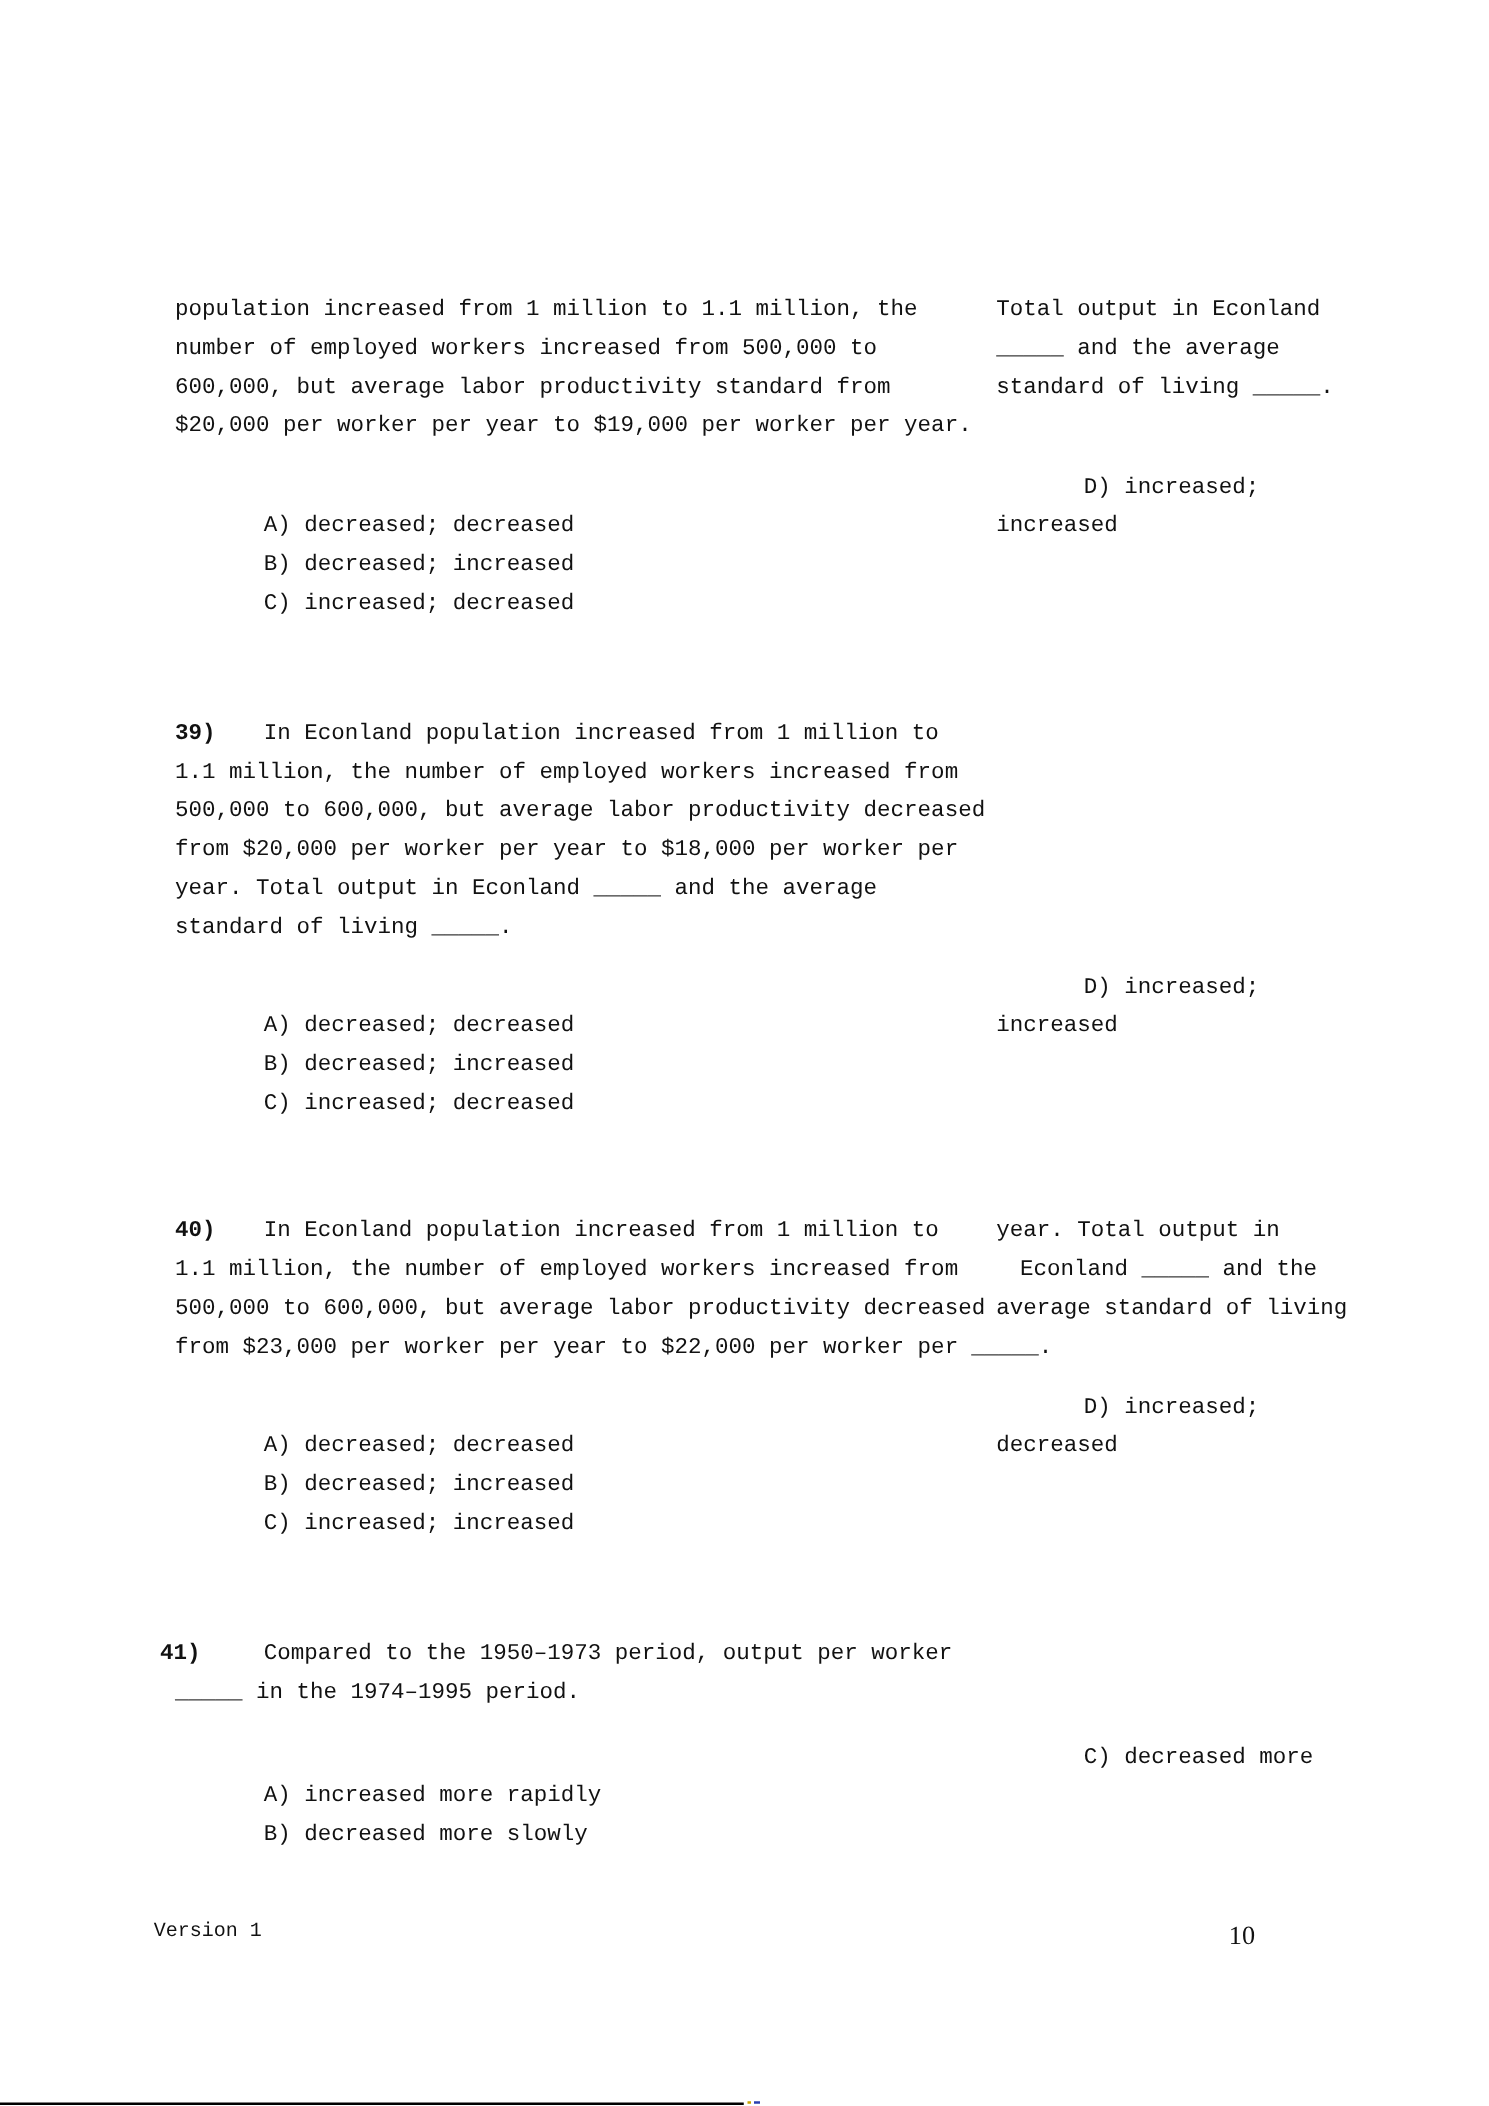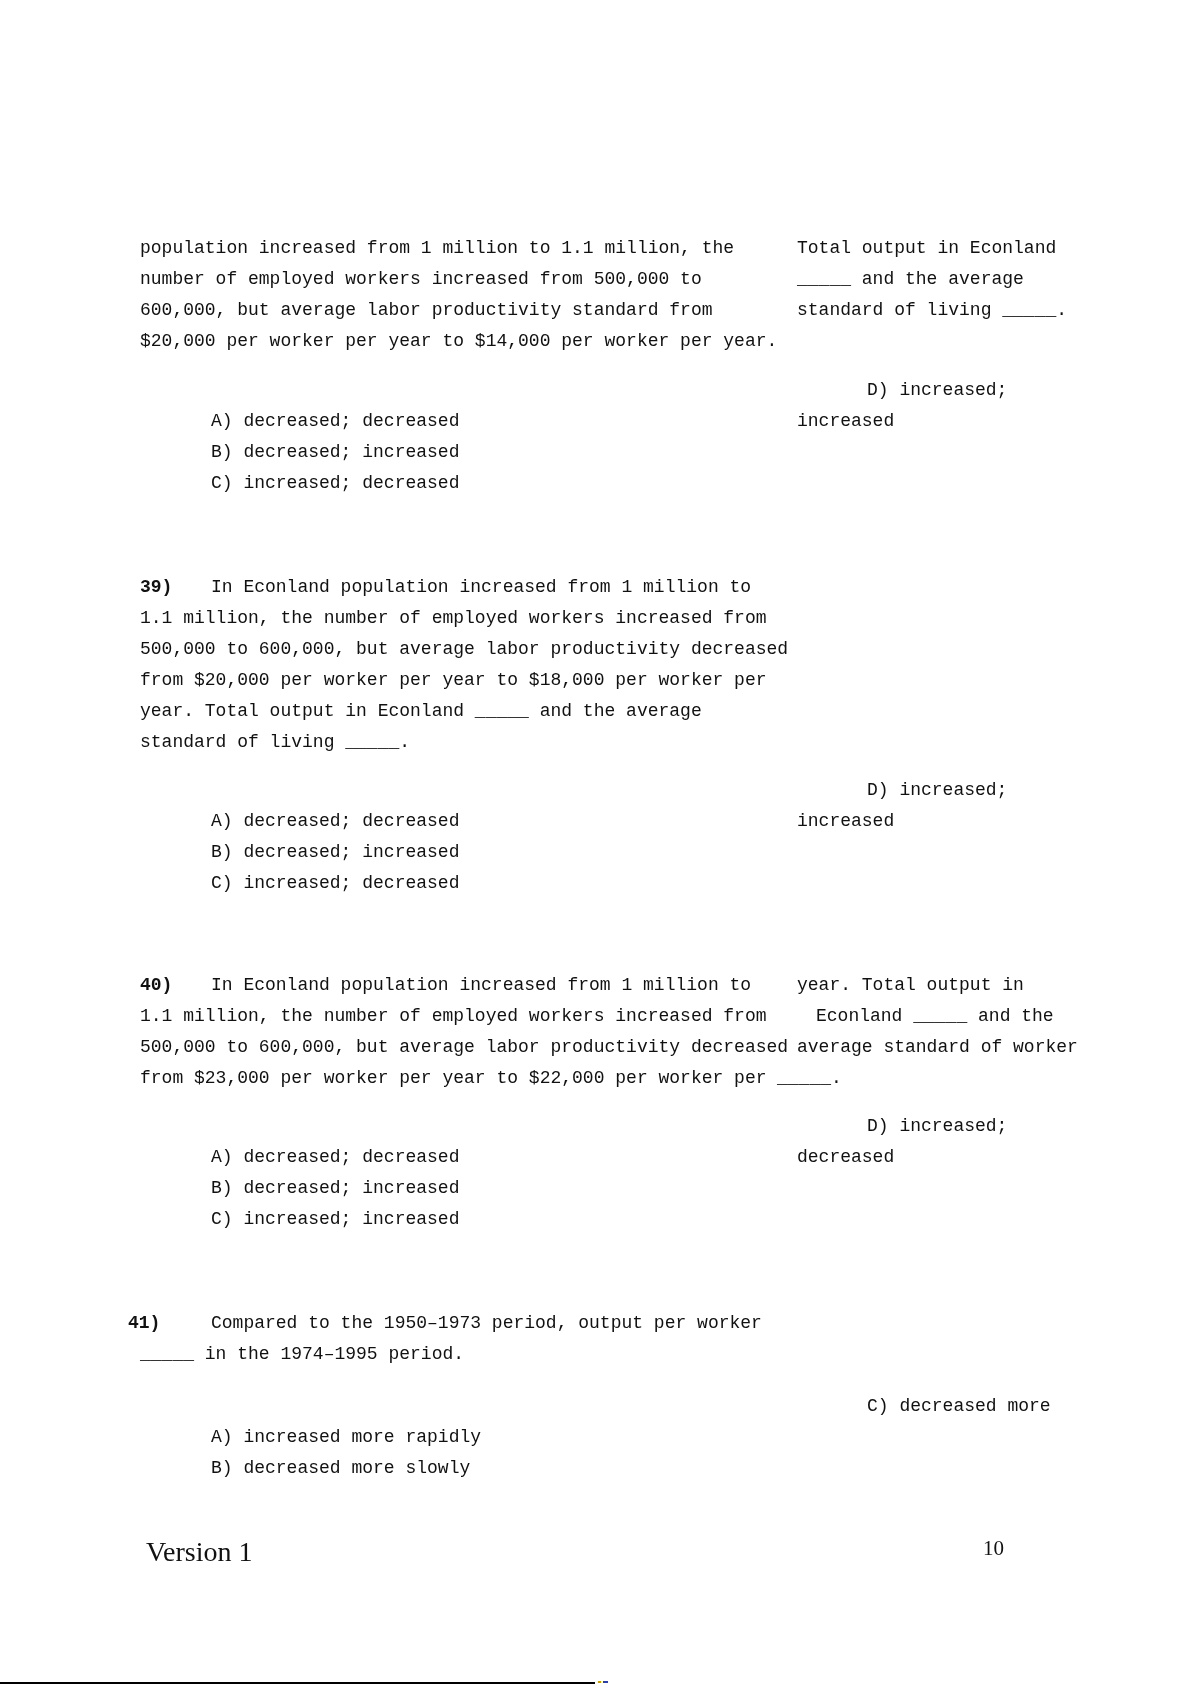--- a/index.html
+++ b/index.html
@@ -1,33 +1,33 @@
 <!DOCTYPE html>
 <html><head>
 <meta charset="utf-8">
 <style>
   html, body { margin: 0; padding: 0; background: #ffffff; }
   body { width: 1191px; height: 1685px; position: relative; overflow: hidden;
          font-family: "Liberation Serif", "DejaVu Serif", serif; color: #111; }
   .t { position: absolute; font-size: 18px; line-height: 31px; white-space: nowrap; font-family: Liberation Mono, monospace; }
   .b { font-weight: bold; }
-  .footer-left { position: absolute; left: 146px; top: 1536px; font-family: Liberation Serif, serif; font-size: 28px; }
+  .footer-left { position: absolute; left: 123px; top: 1536px; font-family: Liberation Mono, monospace; font-size: 16px; }
   .footer-right { position: absolute; left: 983px; top: 1536px; font-size: 21px; }
   .rule { position: absolute; left: 0; top: 1682px; width: 595px; height: 2px; background: #000; }
   .marks { position: absolute; left: 598px; top: 1681px; width: 10px; height: 2px;
            background: linear-gradient(90deg, #c9a400 0 3px, transparent 3px 5px, #2a3fb0 5px 10px); }
 </style>
 </head>
 <body>
 
 <div>
   <div class="t" style="left:140px;top:233px">population increased from 1 million to 1.1 million, the</div>
   <div class="t" style="left:140px;top:264px">number of employed workers increased from 500,000 to</div>
   <div class="t" style="left:140px;top:295px">600,000, but average labor productivity standard from</div>
-  <div class="t" style="left:140px;top:326px">$20,000 per worker per year to $14,000 per worker per year.</div>
+  <div class="t" style="left:140px;top:326px">$20,000 per worker per year to $19,000 per worker per year.</div>
 
   <div class="t" style="left:797px;top:233px">Total output in Econland</div>
   <div class="t" style="left:797px;top:264px">_____ and the average</div>
   <div class="t" style="left:797px;top:295px">standard of living _____.</div>
 
   <div class="t" style="left:211px;top:406px">A) decreased; decreased</div>
   <div class="t" style="left:211px;top:437px">B) decreased; increased</div>
   <div class="t" style="left:211px;top:468px">C) increased; decreased</div>
   <div class="t" style="left:867px;top:375px">D) increased;</div>
   <div class="t" style="left:797px;top:406px">increased</div>
@@ -51,21 +51,21 @@
 
 <div>
   <div class="t b" style="left:140px;top:970px">40)</div>
   <div class="t" style="left:211px;top:970px">In Econland population increased from 1 million to</div>
   <div class="t" style="left:140px;top:1001px">1.1 million, the number of employed workers increased from</div>
   <div class="t" style="left:140px;top:1032px">500,000 to 600,000, but average labor productivity decreased</div>
   <div class="t" style="left:140px;top:1063px">from $23,000 per worker per year to $22,000 per worker per</div>
 
   <div class="t" style="left:797px;top:970px">year. Total output in</div>
   <div class="t" style="left:816px;top:1001px">Econland _____ and the</div>
-  <div class="t" style="left:797px;top:1032px">average standard of worker</div>
+  <div class="t" style="left:797px;top:1032px">average standard of living</div>
   <div class="t" style="left:777px;top:1063px">_____.</div>
 
   <div class="t" style="left:211px;top:1142px">A) decreased; decreased</div>
   <div class="t" style="left:211px;top:1173px">B) decreased; increased</div>
   <div class="t" style="left:211px;top:1204px">C) increased; increased</div>
   <div class="t" style="left:867px;top:1111px">D) increased;</div>
   <div class="t" style="left:797px;top:1142px">decreased</div>
 </div>
 
 <div>

